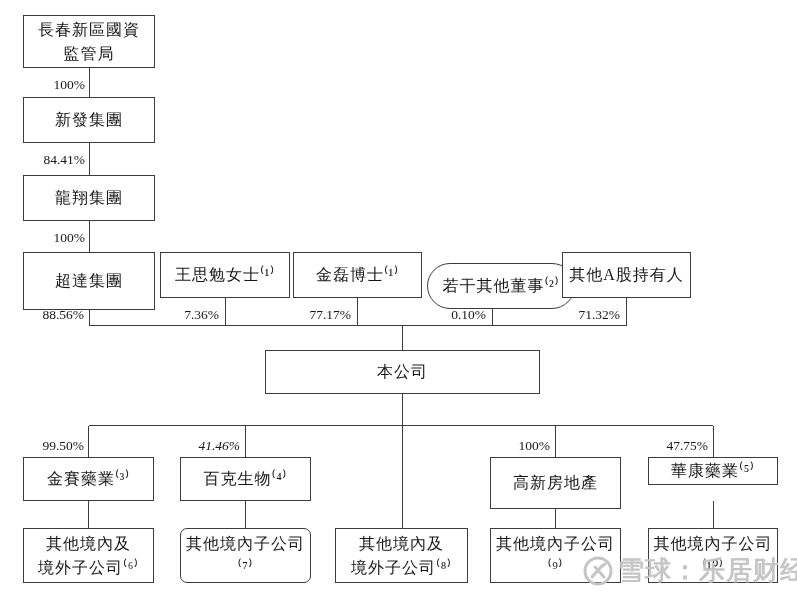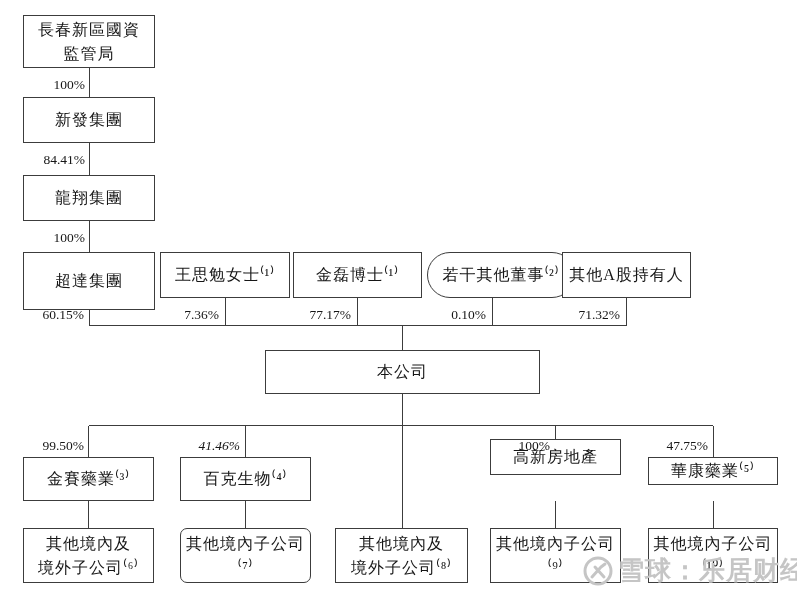--- a/index.html
+++ b/index.html
@@ -100,39 +100,39 @@
 
   <div class="node" style="left:23px; top:97px; width:132px; height:46px;">新發集團</div>
   <div class="pct" style="left:13px; top:152px;">84.41%</div>
 
   <div class="node" style="left:23px; top:175px; width:132px; height:46px;">龍翔集團</div>
   <div class="pct" style="left:13px; top:230px;">100%</div>
 
   <div class="node" style="left:23px; top:252px; width:132px; height:58px;">超達集團</div>
   <div class="node" style="left:160px; top:252px; width:130px; height:46px;">王思勉女士⁽¹⁾</div>
   <div class="node" style="left:293px; top:252px; width:129px; height:46px;">金磊博士⁽¹⁾</div>
-  <div class="node" style="left:427px; top:252px; width:148px; height:46px;border-radius:23px;">若干其他董事⁽²⁾</div>
+  <div class="node" style="left:427px; top:263px; width:148px; height:46px;border-radius:23px;">若干其他董事⁽²⁾</div>
   <div class="node" style="left:562px; top:252px; width:129px; height:46px;">其他A股持有人</div>
 
-  <div class="pct" style="left:12px;  top:307px;">60.15%</div>
+  <div class="pct" style="left:12px;  top:307px;">88.56%</div>
   <div class="pct" style="left:147px; top:307px;">7.36%</div>
   <div class="pct" style="left:279px; top:307px;">77.17%</div>
   <div class="pct" style="left:414px; top:307px;">0.10%</div>
   <div class="pct" style="left:548px; top:307px;">71.32%</div>
 
   <div class="node" style="left:265px; top:350px; width:275px; height:44px;">本公司</div>
 
   <div class="pct" style="left:12px;  top:438px;">99.50%</div>
   <div class="pct" style="left:168px; top:438px;font-style:italic;">41.46%</div>
   <div class="pct" style="left:478px; top:438px;">100%</div>
   <div class="pct" style="left:636px; top:438px;">47.75%</div>
 
   <div class="node" style="left:23px; top:457px; width:131px; height:44px;">金賽藥業⁽³⁾</div>
   <div class="node" style="left:180px; top:457px; width:131px; height:44px;">百克生物⁽⁴⁾</div>
-  <div class="node" style="left:490px; top:439px; width:131px; height:36px;">高新房地產</div>
+  <div class="node" style="left:490px; top:457px; width:131px; height:52px;">高新房地產</div>
   <div class="node" style="left:648px; top:457px; width:130px; height:28px;">華康藥業⁽⁵⁾</div>
 
   <div class="node" style="left:23px; top:528px; width:131px; height:55px;">其他境內及
 境外子公司⁽⁶⁾</div>
   <div class="node" style="left:180px; top:528px; width:131px; height:55px;border-radius:7px;">其他境內子公司⁽⁷⁾</div>
   <div class="node" style="left:335px; top:528px; width:133px; height:55px;">其他境內及
 境外子公司⁽⁸⁾</div>
   <div class="node" style="left:490px; top:528px; width:131px; height:55px;">其他境內子公司⁽⁹⁾</div>
   <div class="node" style="left:648px; top:528px; width:130px; height:55px;">其他境內子公司⁽¹⁰⁾</div>
 

